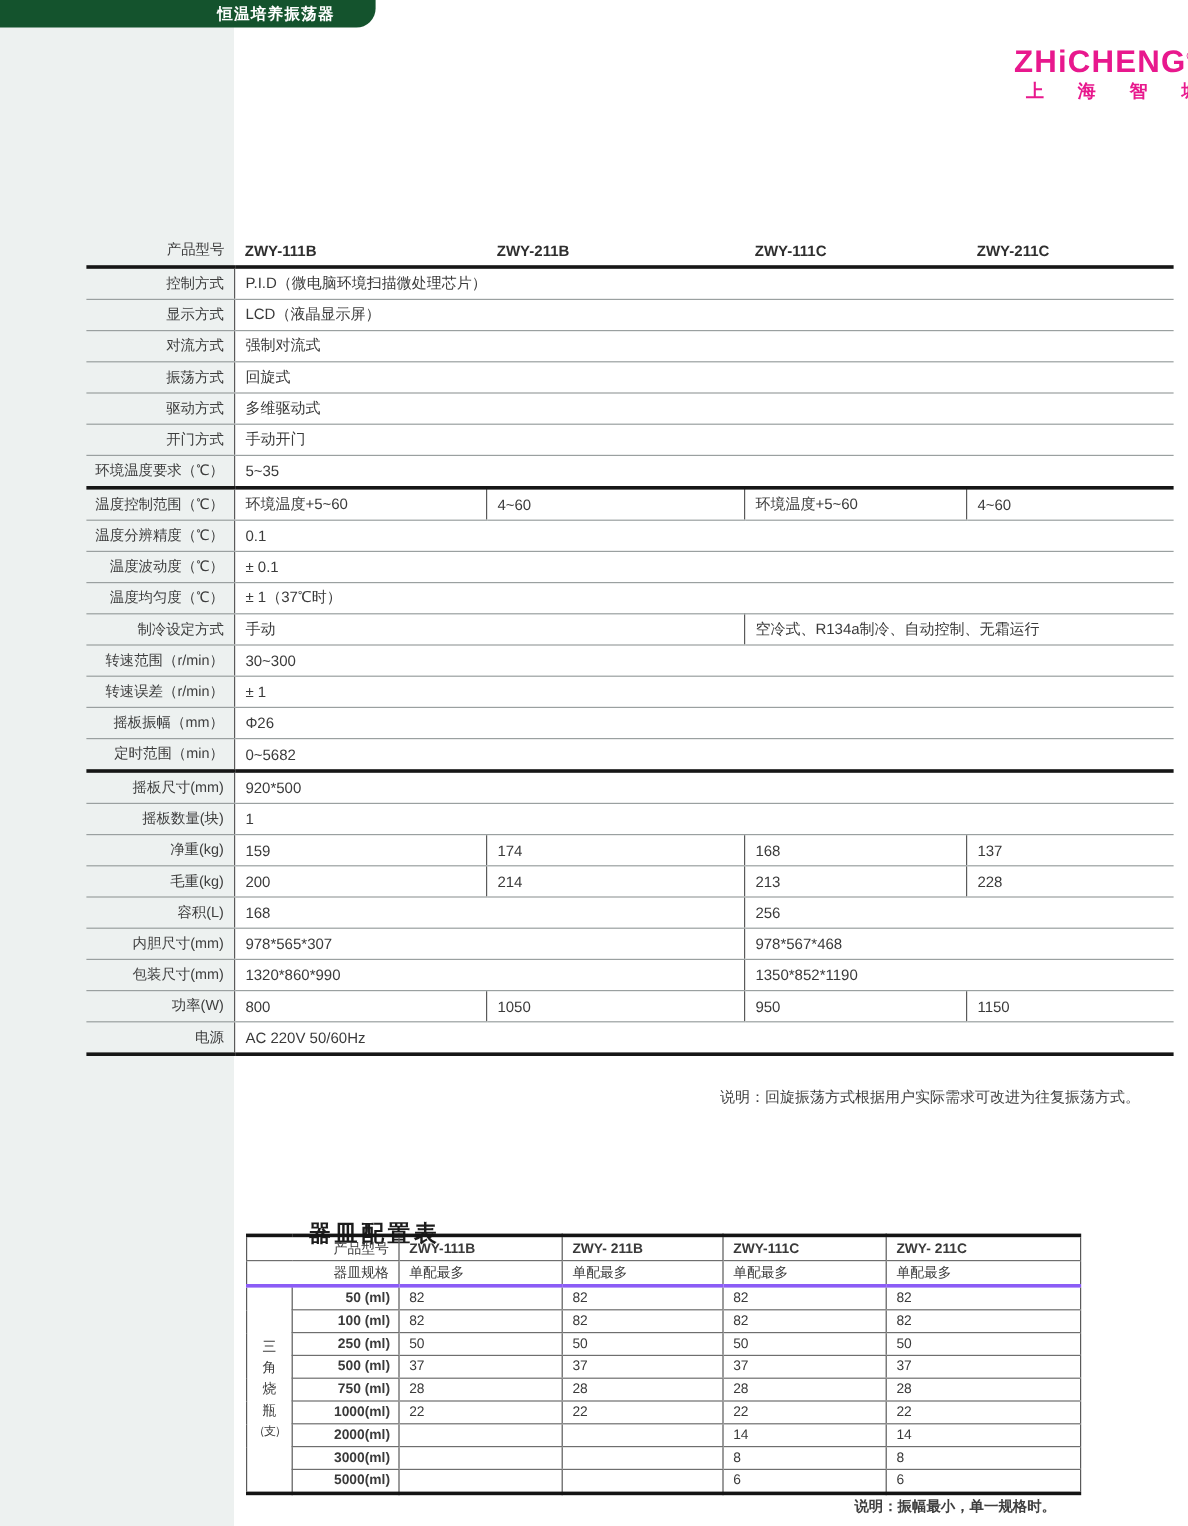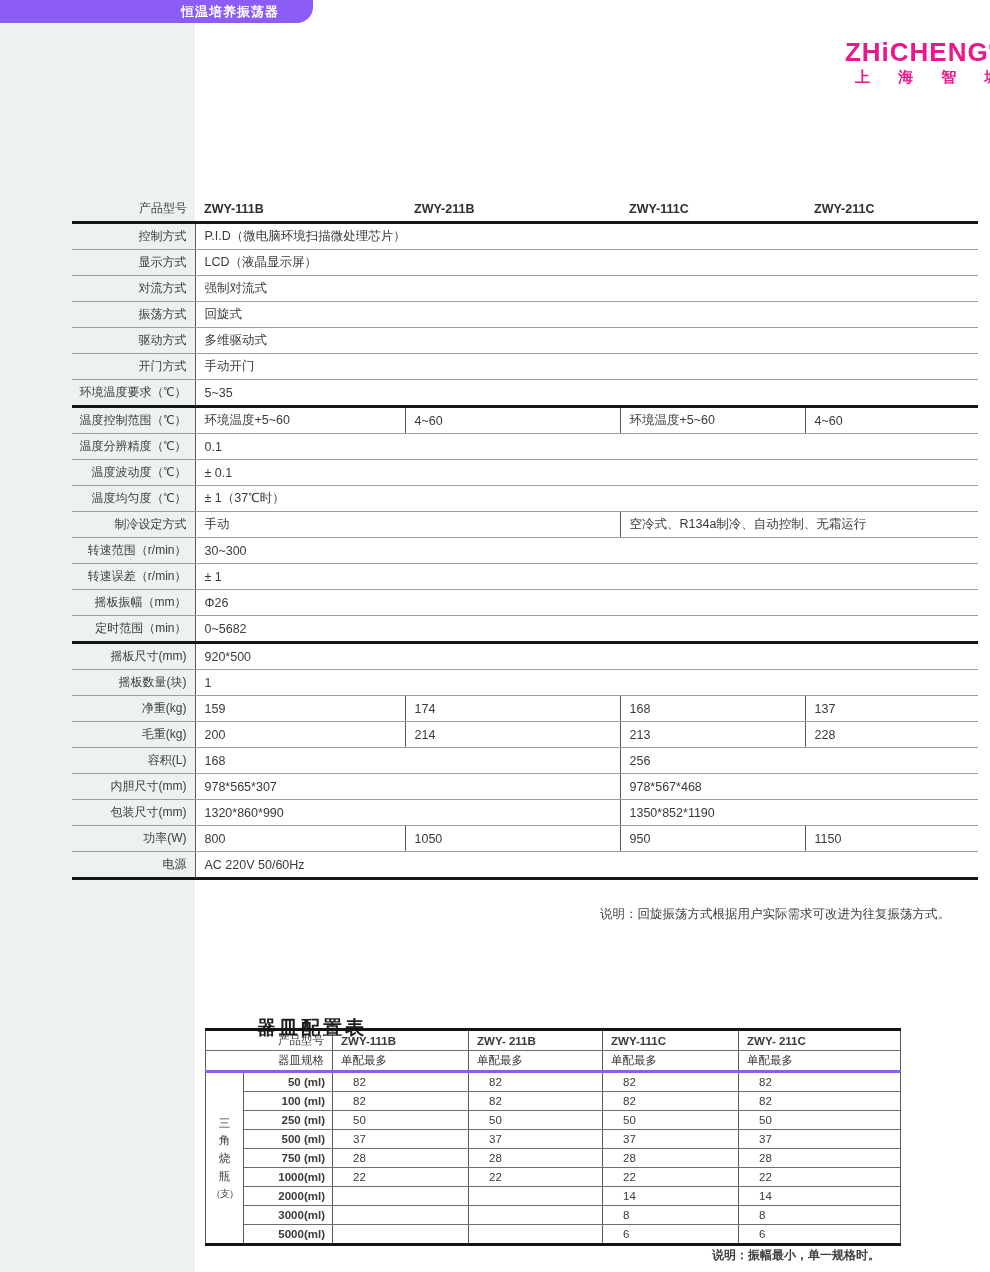--- a/index.html
+++ b/index.html
@@ -4,21 +4,21 @@
 <style>
   html,body { margin:0; padding:0; }
   body {
     width:990px; height:1272px; position:relative; background:#ffffff;
     font-family:"Liberation Sans", sans-serif; color:#3a3a3a; overflow:hidden;
   }
   .left-strip { position:absolute; left:0; top:0; width:195px; height:1272px; background:#edf1f0; }
 
   .top-tab {
     position:absolute; left:0; top:0; width:313px; height:23px; box-sizing:border-box;
-    background:#8b5cf6; border-radius:0 0 16px 0;
+    background:#14532d; border-radius:0 0 16px 0;
     color:#fff; font-size:13px; font-weight:bold; letter-spacing:1px;
     line-height:23px; text-align:right; padding-right:34px; z-index:5;
   }
 
   .logo { position:absolute; left:826px; top:34px; width:156px; text-align:center; color:#e8188d; z-index:4;margin-left:17px; }
   .logo-brand { font-size:26px; font-weight:800; letter-spacing:1px; line-height:28px; white-space:nowrap; }
   .logo-reg { font-size:10px; vertical-align:super; font-weight:bold; }
   .logo-sub { margin-top:2px; font-size:15px; font-weight:bold; letter-spacing:12px; padding-left:12px; white-space:nowrap; }
 
   table { border-collapse:collapse; table-layout:fixed; }
@@ -45,21 +45,21 @@
   }
   .vessel-table td { height:18px; padding:0; border-bottom:1px solid #6e6e6e; border-left:1px solid #5a5a5a; white-space:nowrap; overflow:hidden; }
   .vessel-table tr.vheader td { height:19px; }
   .vessel-table .vlabel { text-align:right; padding-right:8px; border-left:none; }
   .vessel-table .vmodel { text-align:left; padding-left:8px; font-weight:bold; }
   .vessel-table .vsub { text-align:left; padding-left:8px; }
   .vessel-table tr.thick-bottom td { border-bottom:3px solid #8b5cf6; }
   .vessel-table .group-cell { border-left:none; text-align:center; vertical-align:middle; line-height:1.55; font-size:11.5px; color:#3d3d3d; }
   .vessel-table .group-cell .unit { font-size:10px; letter-spacing:-1px; }
   .vessel-table .size-cell { text-align:right; padding-right:7px; font-weight:bold; }
-  .vessel-table .vvalue { text-align:left; padding-left:20px;margin-top:47px; }
+  .vessel-table .vvalue { text-align:left; padding-left:8px;margin-top:47px; }
 
   .note { position:absolute; font-size:12.5px; color:#3f3f3f; z-index:2; white-space:nowrap; }
   .note-main { left:600px; top:906px;text-align:center; }
   .note-vessel { left:712px; top:1247px; font-size:12px;font-weight:bold; }
 </style>
 </head>
 <body>
 
 <div class="left-strip"></div>
 

